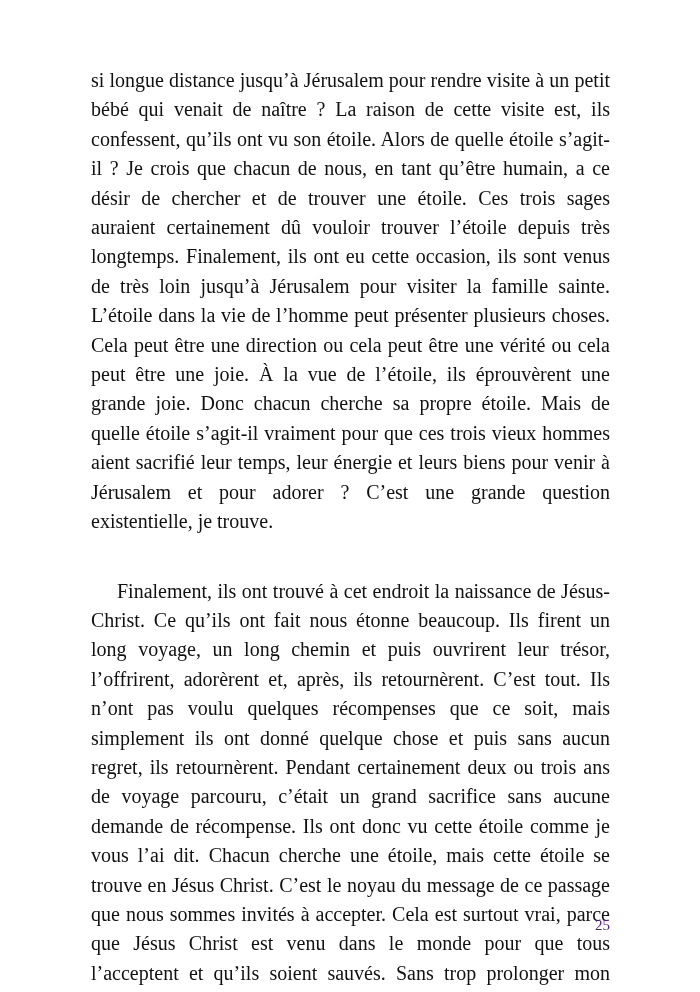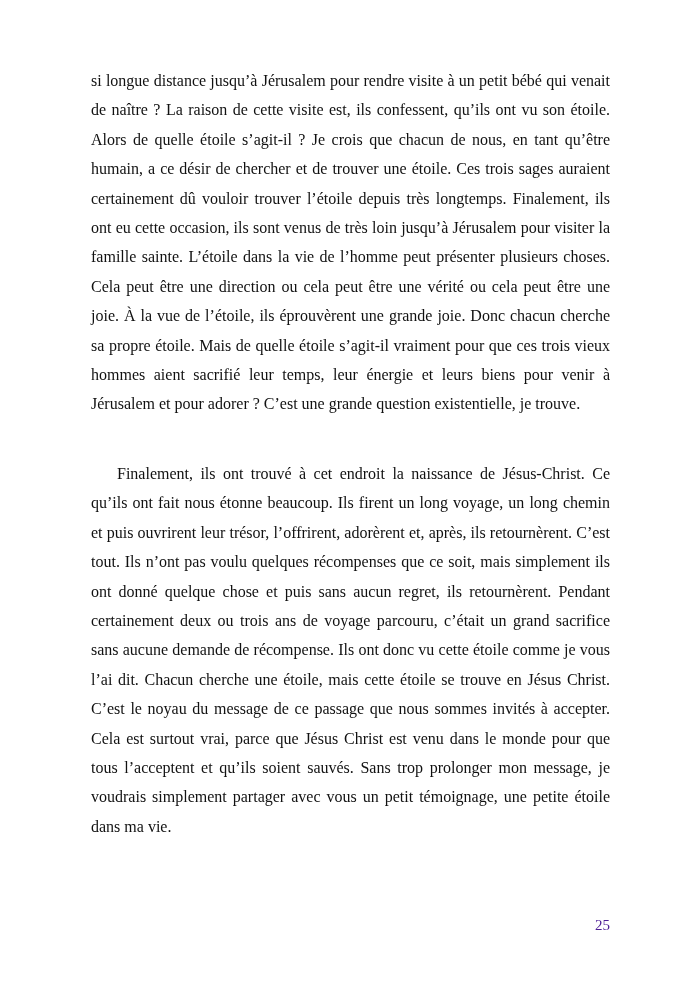--- a/index.html
+++ b/index.html
@@ -18,21 +18,21 @@
   }
   .text-block {
     position: absolute;
     left: 91px;
     top: 66px;
     width: 519px;
   }
   .para {
     margin: 0;
     font-family: "Liberation Serif", "DejaVu Serif", serif;
-    font-size: 16px;
+    font-size: 20px;
     line-height: 29.4px;
     color: #111111;
     text-align: justify;
     text-justify: inter-word;
     text-indent: 26px;
     hyphens: none;
     -webkit-hyphens: none;
   }
   .para.first {
     text-indent: 0;

